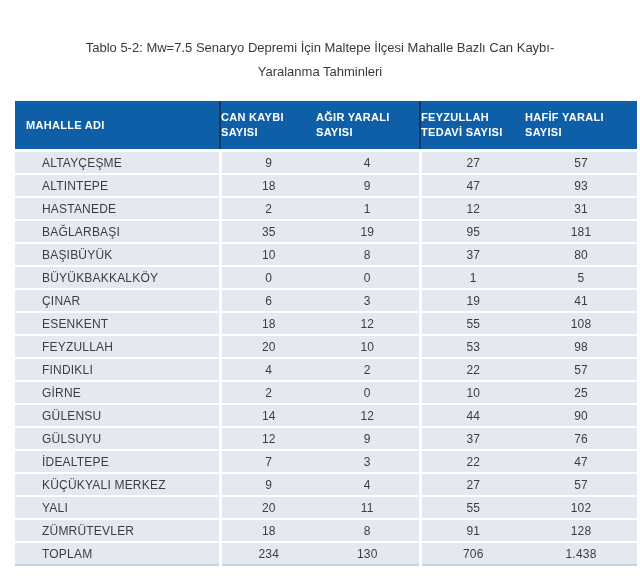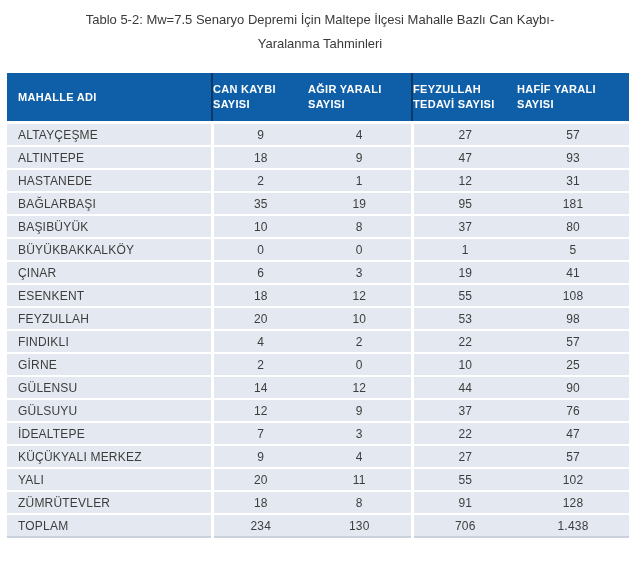--- a/index.html
+++ b/index.html
@@ -7,31 +7,31 @@
     padding: 0;
   }
   body {
     width: 640px;
     height: 588px;
     background: #ffffff;
     font-family: "Liberation Sans", sans-serif;
     overflow: hidden;
   }
   .caption {
-    padding-top: 8px;
+    padding-top: 36px;
     text-align: center;
     color: #3a3a3a;
     font-size: 13px;
     line-height: 24px;
   }
   table.casualty {
     border-collapse: collapse;
     table-layout: fixed;
     width: 622px;
-    margin: 17px 0 0 7px;
+    margin: 17px 0 0 15px;
   }
   col.c-name  { width: 205px; }
   col.c-can   { width: 96px; }
   col.c-agir  { width: 104px; }
   col.c-hast  { width: 105px; }
   col.c-hafif { width: 112px; }
 
   thead th {
     background: #0f5fa8;
     color: #ffffff;
@@ -58,21 +58,21 @@
     color: #3d3d3d;
     font-size: 12px;
     height: 21px;
     padding: 0;
     text-align: center;
     border-bottom: 2px solid #ffffff;
     letter-spacing: 0.2px;
   }
   tbody td.name {
     text-align: left;
-    padding-left: 11px;
+    padding-left: 27px;
   }
   tbody td.sep-white {
     border-left: 3px solid #ffffff;
   }
   tbody tr.total td {
     font-weight: 400;
     border-bottom: 2px solid #c9d1dc;
   }
 </style>
 </head>

